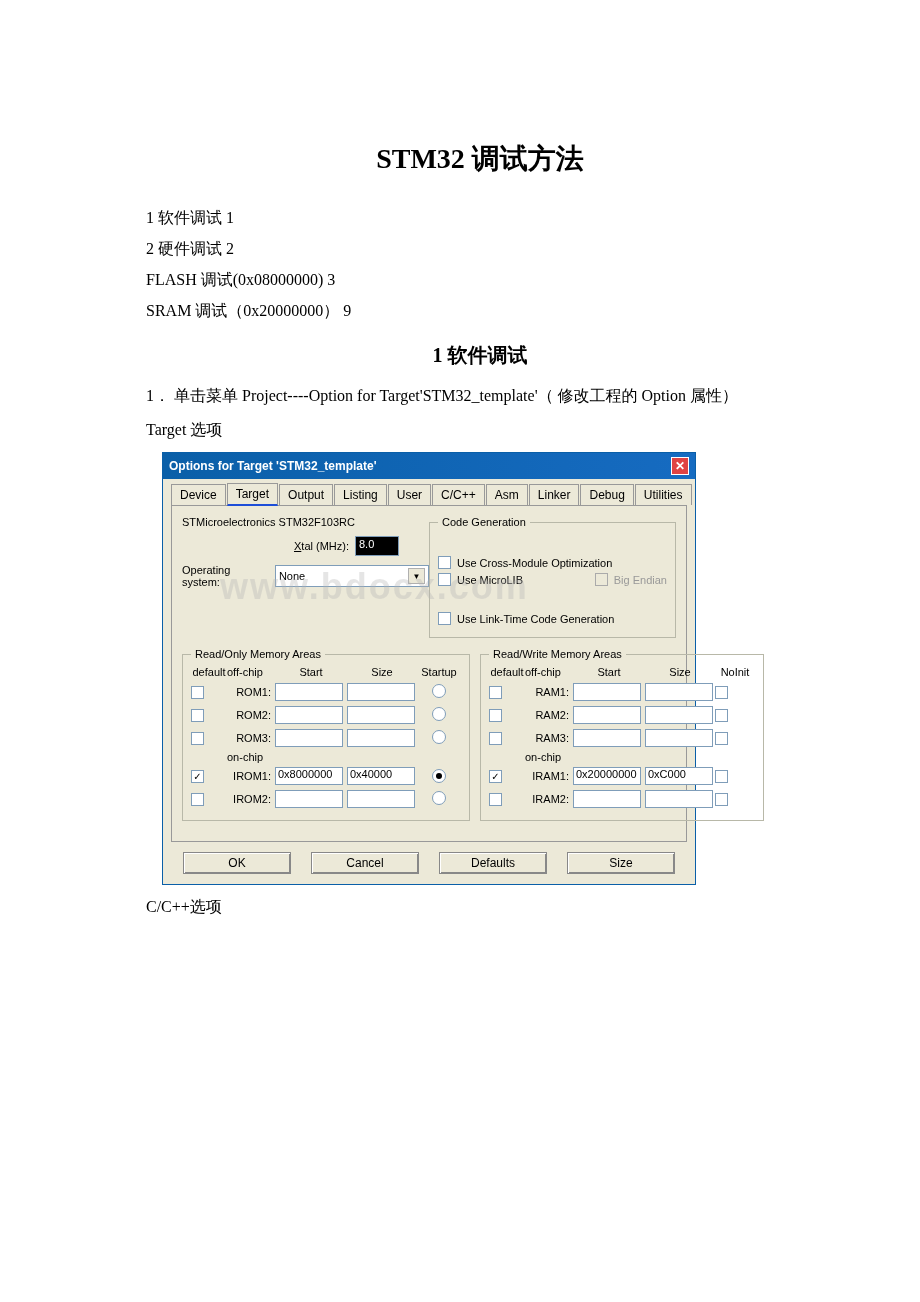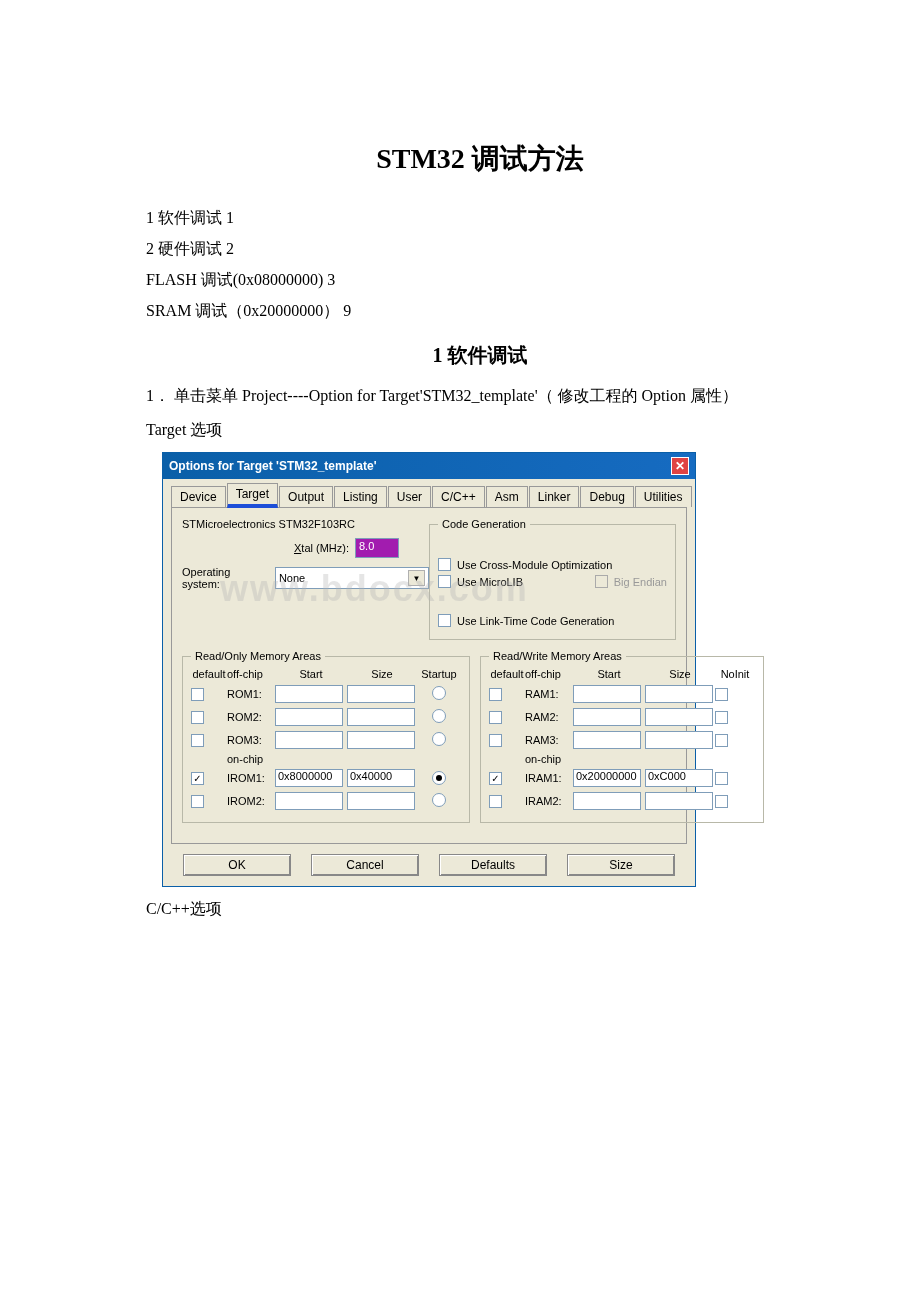--- a/index.html
+++ b/index.html
@@ -82,21 +82,21 @@
   .tab {
     padding: 3px 8px;
     border: 1px solid #999;
     border-bottom: none;
     background: #ece9d8;
     margin-right: 1px;
     position: relative;
   }
   .tab.active {
     background: #ece9d8;
-    border-bottom: 4px solid #1d4ed8;
+    border-bottom: 2px solid #1d4ed8;
     margin-bottom: -1px;
     z-index: 2;
   }
   .tab-spacer { width: 6px; border: none; background: transparent; }
   .tab-content {
     border: 1px solid #999;
     margin: 0 8px 8px 8px;
     padding: 10px;
     background: #ece9d8;
   }
@@ -109,21 +109,21 @@
   .device-name { font-size: 11px; margin-bottom: 8px; color: #000; font-family: Tahoma, sans-serif; }
   .field-row { display: flex; align-items: center; gap: 6px; margin-bottom: 8px; font-family: Tahoma, sans-serif; }
   .textbox {
     border: 1px solid #7f9db9;
     background: #fff;
     padding: 1px 3px;
     font-size: 11px;
     height: 16px;
     box-sizing: content-box;
   }
-  .textbox.sel { background: #a21caf; color: #fff; }
+  .textbox.sel { background: #000000; color: #fff; }
   .select {
     border: 1px solid #7f9db9;
     background: #fff;
     padding: 1px 3px;
     font-size: 11px;
     height: 18px;
     width: 150px;
     display: flex; justify-content: space-between; align-items: center;
   }
   .dd-btn {
@@ -164,21 +164,21 @@
     letter-spacing: 2px;
     pointer-events: none;
   }
   
   .mem-areas { display: flex; gap: 10px; }
   .mem-col { flex: 1; }
   .mem-header { display: flex; font-size: 11px; margin-bottom: 4px; }
   .mem-header > div { text-align: center; }
   .mem-row { display: flex; align-items: center; margin: 3px 0; height: 20px; }
   .col-default { width: 36px; text-align: center; }
-  .col-label { width: 44px; padding-right: 4px; }
+  .col-label { width: 44px; text-align: right; padding-right: 4px; }
   .col-start { width: 72px; }
   .col-size { width: 70px; }
   .col-startup { width: 44px; text-align: center; }
   .col-noinit { width: 40px; text-align: center; }
   .mem-input {
     border: 1px solid #7f9db9;
     background: #fff;
     height: 16px;
     width: 62px;
     font-size: 11px;

